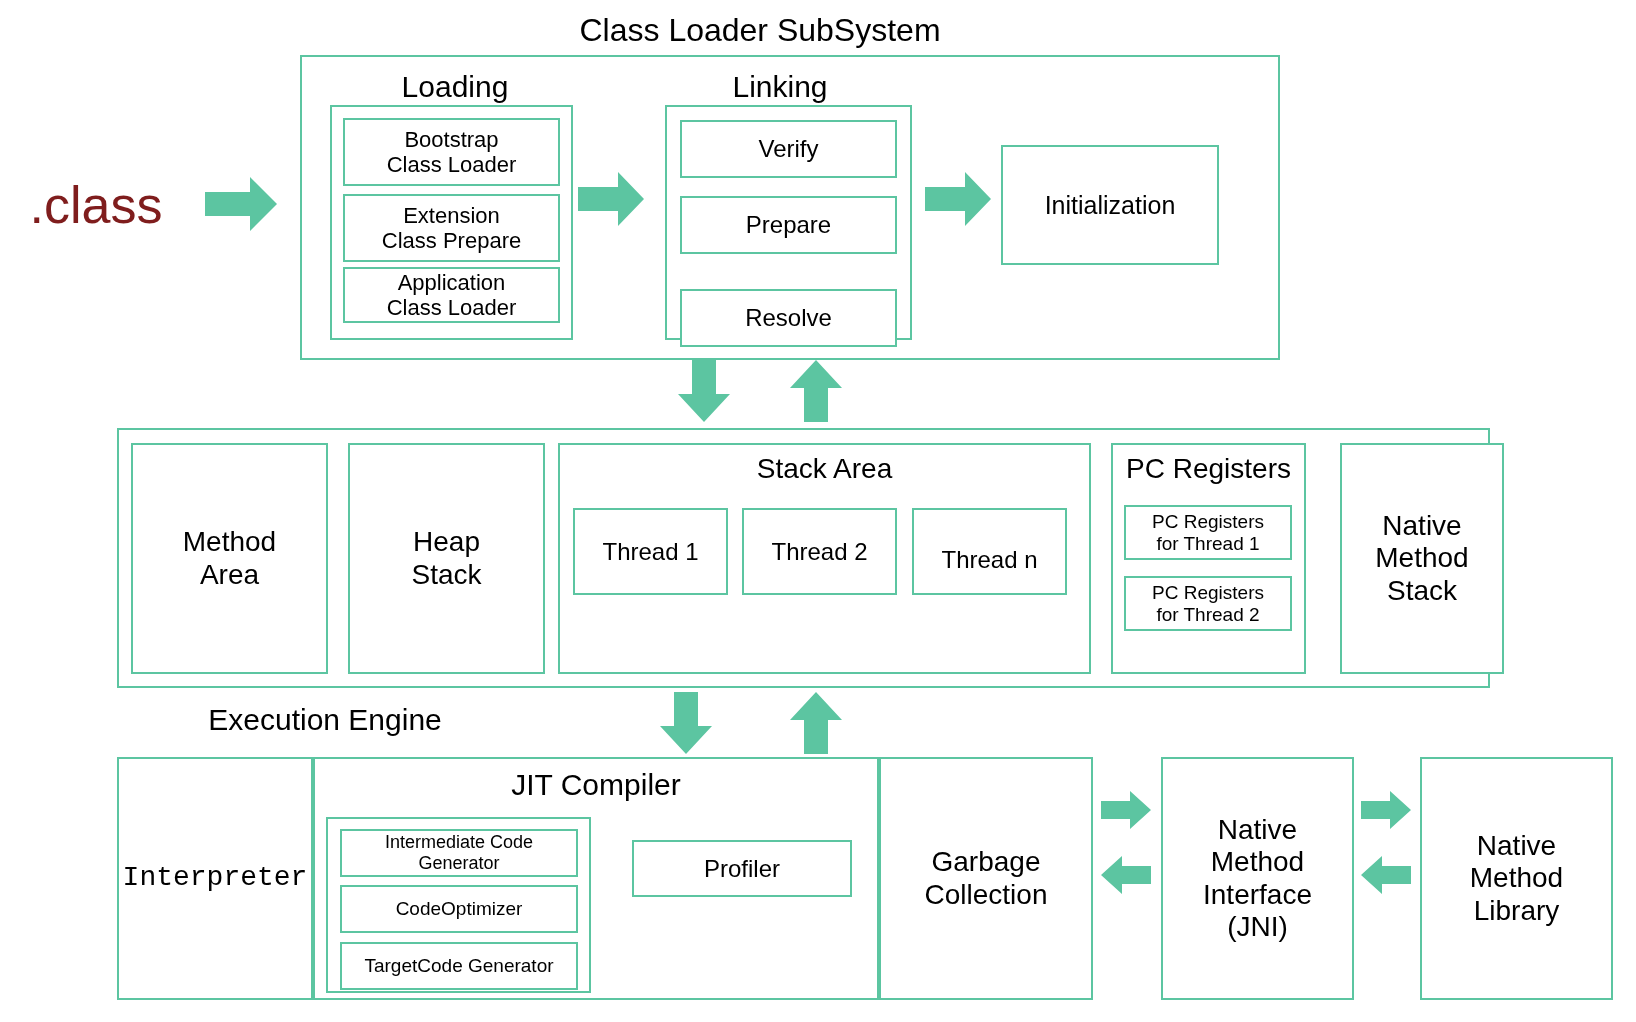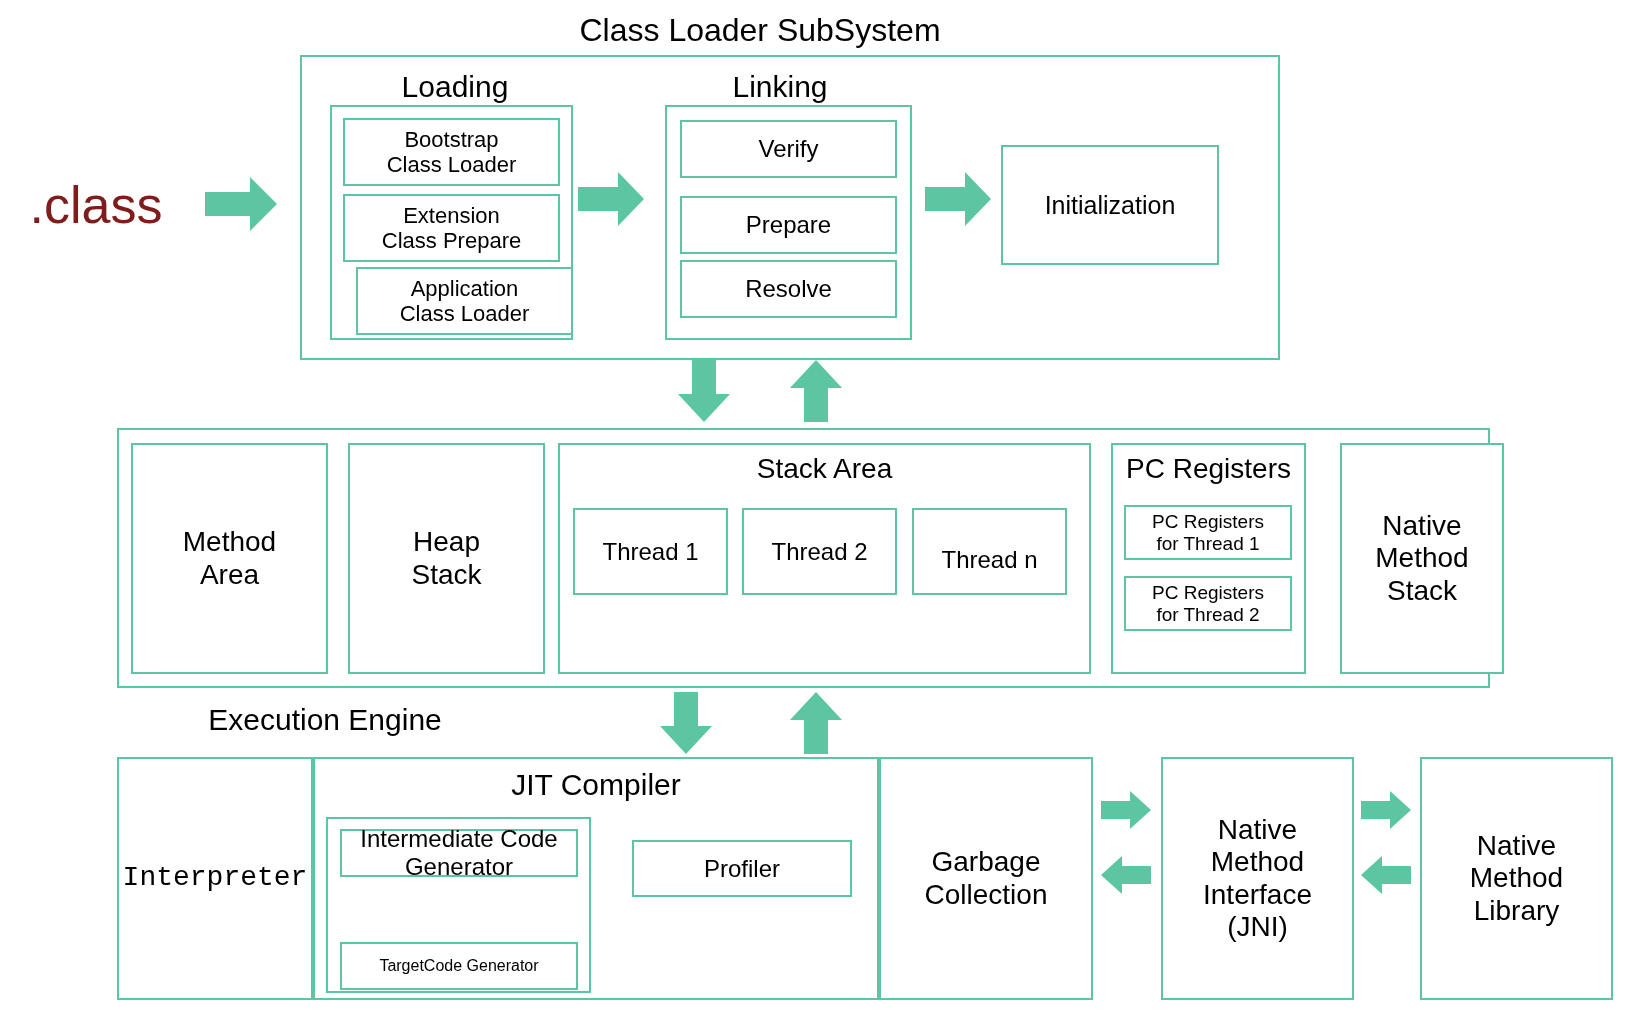--- a/index.html
+++ b/index.html
@@ -79,21 +79,21 @@
   <div class="box" style="left:343px; top:118px; width:217px; height:68px;">
     <div class="boxtext" style="font-size:22px;">Bootstrap
 Class Loader</div>
   </div>
 
   <div class="box" style="left:343px; top:194px; width:217px; height:68px;">
     <div class="boxtext" style="font-size:22px;">Extension
 Class Prepare</div>
   </div>
 
-  <div class="box" style="left:356px; top:267px; width:217px; height:68px;">
+  <div class="box" style="left:343px; top:267px; width:217px; height:56px;">
     <div class="boxtext" style="font-size:22px;">Application
 Class Loader</div>
   </div>
 
   <div class="arrow" style="left:578px; top:170px; width:66px; height:58px;">
     <svg width="66" height="58" viewBox="0 0 66 58">
       <polygon points="0,17 40,17 40,2 66,29 40,56 40,41 0,41" fill="#5cc5a1"></polygon>
     </svg>
   </div>
 
@@ -102,21 +102,21 @@
   <div class="box" style="left:665px; top:105px; width:247px; height:235px;"></div>
 
   <div class="box" style="left:680px; top:120px; width:217px; height:58px;">
     <div class="boxtext" style="font-size:24px;">Verify</div>
   </div>
 
   <div class="box" style="left:680px; top:196px; width:217px; height:58px;">
     <div class="boxtext" style="font-size:24px;">Prepare</div>
   </div>
 
-  <div class="box" style="left:680px; top:260px; width:217px; height:58px;">
+  <div class="box" style="left:680px; top:289px; width:217px; height:58px;">
     <div class="boxtext" style="font-size:24px;">Resolve</div>
   </div>
 
   <div class="arrow" style="left:925px; top:170px; width:66px; height:58px;">
     <svg width="66" height="58" viewBox="0 0 66 58">
       <polygon points="0,17 40,17 40,2 66,29 40,56 40,41 0,41" fill="#5cc5a1"></polygon>
     </svg>
   </div>
 
   <div class="box" style="left:1001px; top:145px; width:218px; height:120px;">
@@ -201,27 +201,30 @@
     <div class="boxtext" style="font-size:28px;">Interpreter</div>
   </div>
 
   <div class="box" style="left:313px; top:757px; width:566px; height:243px;"></div>
 
   <div class="title-top" style="left:313px; top:765px; width:566px; height:40px; font-size:30px;">JIT Compiler</div>
 
   <div class="box" style="left:326px; top:817px; width:265px; height:176px;"></div>
 
   <div class="box" style="left:340px; top:829px; width:238px; height:48px;">
-    <div class="boxtext" style="font-size:24px;border-radius:22px;">Intermediate Code
+    <div class="boxtext" style="font-size:18px;border-radius:22px;">Intermediate Code
 Generator</div>
   </div>
 
+  <div class="box" style="left:340px; top:885px; width:238px; height:48px;">
+    <div class="boxtext" style="font-size:19px;">CodeOptimizer</div>
+  </div>
 
   <div class="box" style="left:340px; top:942px; width:238px; height:48px;">
-    <div class="boxtext" style="font-size:16px;">TargetCode Generator</div>
+    <div class="boxtext" style="font-size:19px;">TargetCode Generator</div>
   </div>
 
   <div class="box" style="left:879px; top:757px; width:214px; height:243px;">
     <div class="boxtext" style="font-size:28px;">Garbage
 Collection</div>
   </div>
 
   <div class="box" style="left:632px; top:840px; width:220px; height:57px;">
     <div class="boxtext" style="font-size:24px;">Profiler</div>
   </div>

